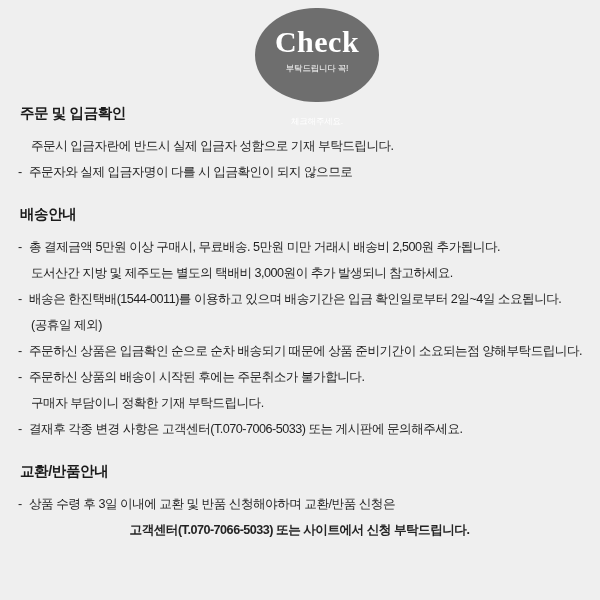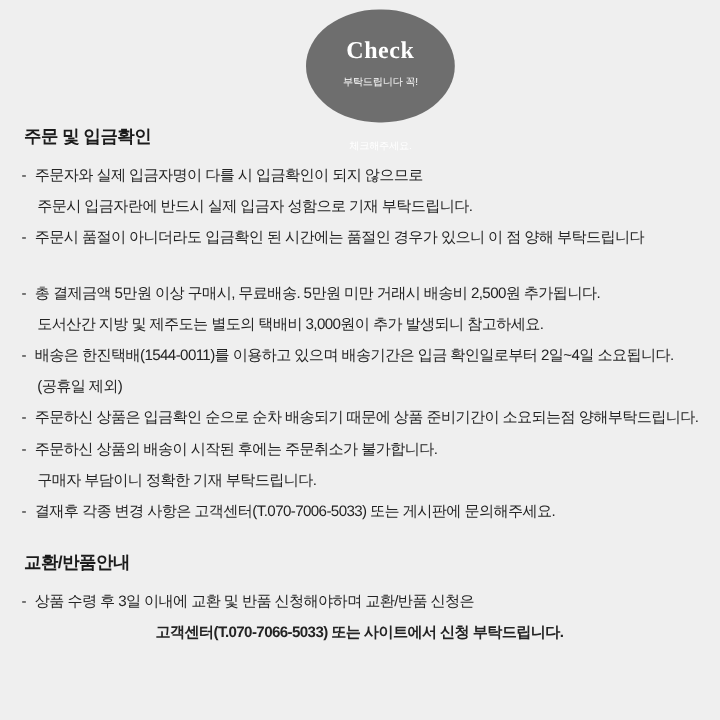--- a/index.html
+++ b/index.html
@@ -30,21 +30,21 @@
     height: 94px;
     background: #6e6e6e;
     border-radius: 62px / 48px;
     text-align: center;
     color: #ffffff;
     box-sizing: border-box;
     padding-top: 18px;
   }
   .badge-title {
     font-family: "Liberation Serif", serif;
-    font-size: 20px;
+    font-size: 30px;
     font-weight: bold;
     letter-spacing: 0.5px;
     line-height: 32px;
   }
   .badge-sub1 {
     font-size: 8.5px;
     line-height: 12px;
     margin-top: 4px;
     letter-spacing: -0.2px;
   }
@@ -102,28 +102,28 @@
   <div class="badge">
     <div class="badge-title">Check</div>
     <div class="badge-sub1">부탁드립니다 꼭!</div>
     <div class="badge-sub2">체크해주세요.</div>
   </div>
 
   <div class="content">
 
     <div class="section">
       <div class="section-title">주문 및 입금확인</div>
+      <div class="line indent"><span>주문시 입금자란에 반드시 실제 입금자 성함으로 기재 부탁드립니다.</span></div>
       <div class="line"><span class="dash">-</span><span>주문자와 실제 입금자명이 다를 시 입금확인이 되지 않으므로</span></div>
-      <div class="line indent"><span>주문시 입금자란에 반드시 실제 입금자 성함으로 기재 부탁드립니다.</span></div>
-      <div class="line"><span class="dash">-</span><span>주문시 품절이 아니더라도 입금확인 된 시간에는 품절인 경우가 있으니 이 점 양해 부탁드립니다</span></div>
     </div>
 
     <div class="gap-md"></div>
 
     <div class="section">
+      <div class="section-title">배송안내</div>
       <div class="line"><span class="dash">-</span><span>총 결제금액 5만원 이상 구매시, 무료배송. 5만원 미만 거래시 배송비 2,500원 추가됩니다.</span></div>
       <div class="line indent"><span>도서산간 지방 및 제주도는 별도의 택배비 3,000원이 추가 발생되니 참고하세요.</span></div>
       <div class="line"><span class="dash">-</span><span>배송은 한진택배(1544-0011)를 이용하고 있으며 배송기간은 입금 확인일로부터 2일~4일 소요됩니다.</span></div>
       <div class="line indent"><span>(공휴일 제외)</span></div>
       <div class="line"><span class="dash">-</span><span>주문하신 상품은 입금확인 순으로 순차 배송되기 때문에 상품 준비기간이 소요되는점 양해부탁드립니다.</span></div>
       <div class="line"><span class="dash">-</span><span>주문하신 상품의 배송이 시작된 후에는 주문취소가 불가합니다.</span></div>
       <div class="line indent"><span>구매자 부담이니 정확한 기재 부탁드립니다.</span></div>
       <div class="line"><span class="dash">-</span><span>결재후 각종 변경 사항은 고객센터(T.070-7006-5033) 또는 게시판에 문의해주세요.</span></div>
     </div>
 

